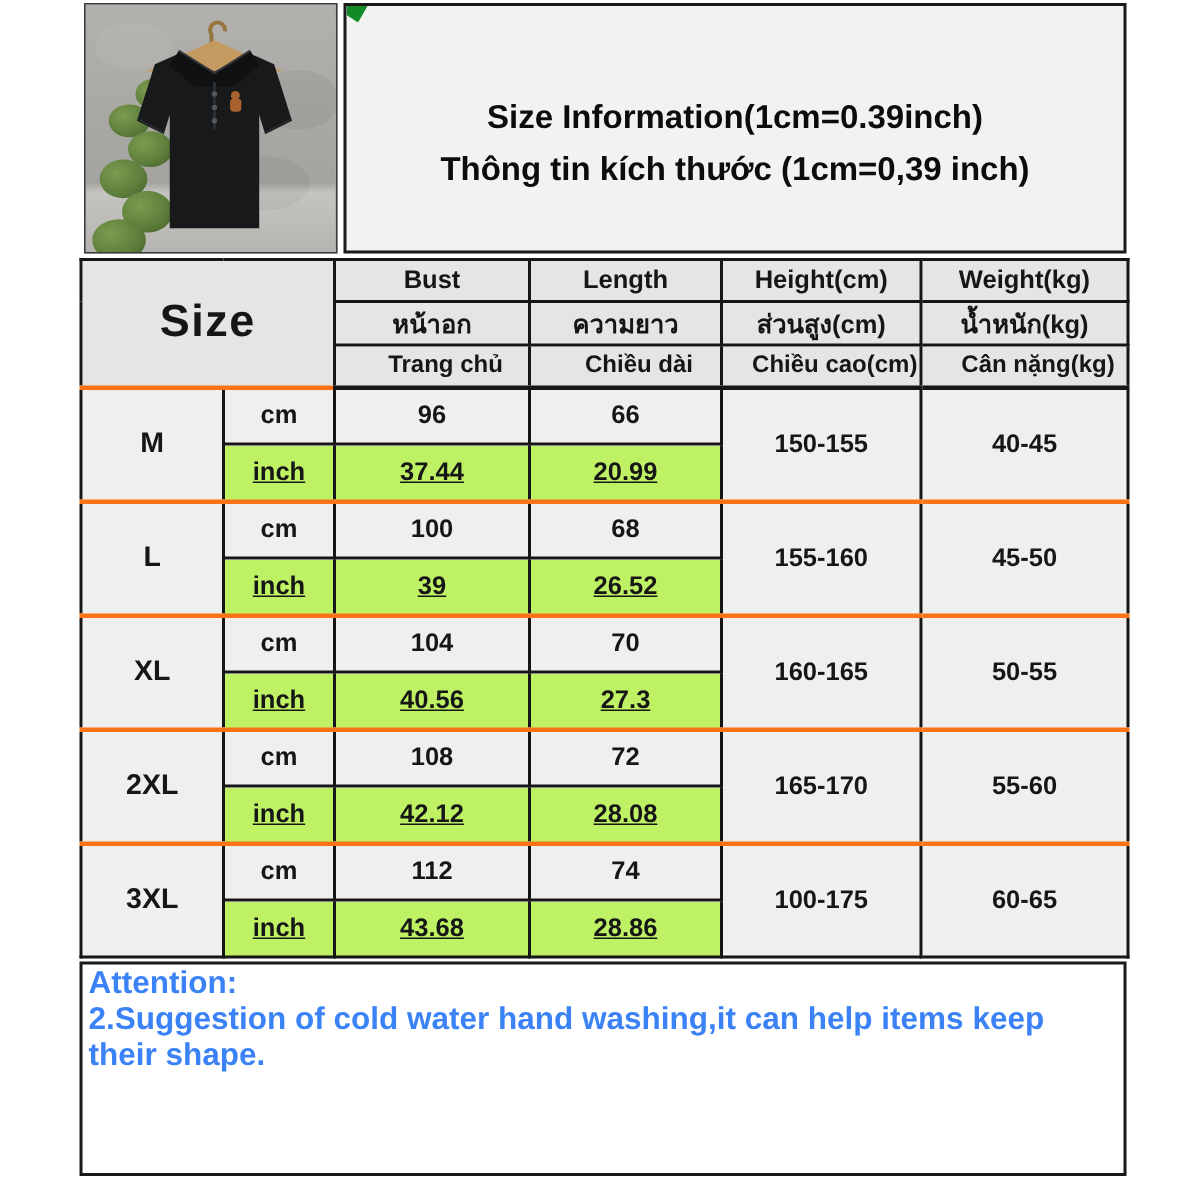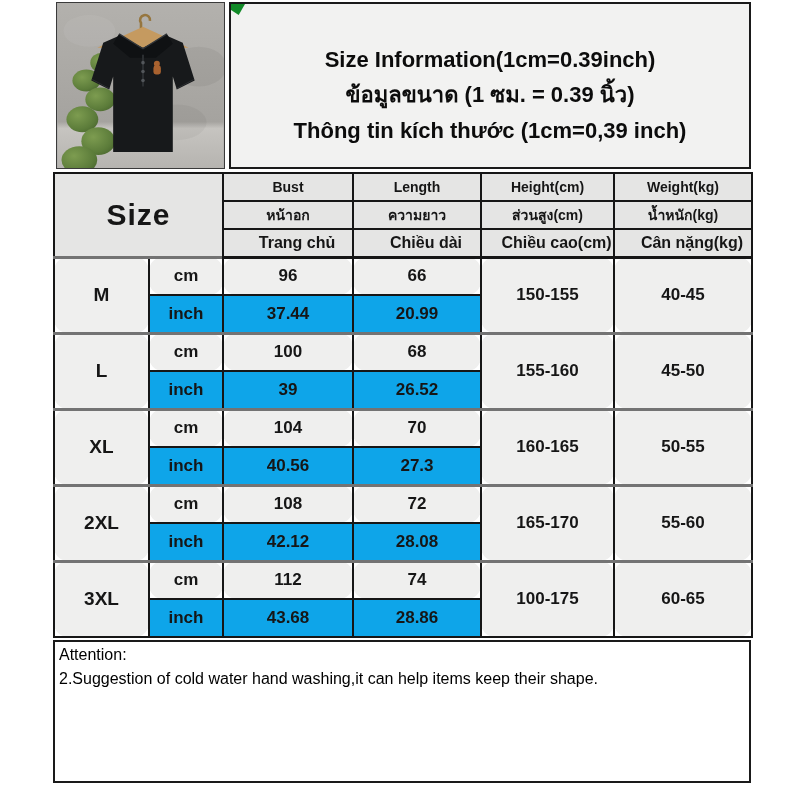--- a/index.html
+++ b/index.html
@@ -19,37 +19,37 @@
   .corner-flag { position:absolute; top:0; left:0; width:14px; height:11px;
                  background:var(--accent_green,#128a28);
                  clip-path:polygon(0 0,100% 0,55% 100%,0 55%); }
   .title-line { font-weight:bold; font-size:22px; line-height:1.1; color:#0c0c0c; }
 
   
   table.size-table { width:698px; border-collapse:collapse; table-layout:fixed;
                      text-align:center; margin-top:1px; }
   .size-table td { border:2px solid #161616; font-weight:bold; color:#161616;
                    overflow:hidden; white-space:nowrap; }
-  .size-table thead td { background:#e5e5e4; height:28px; font-size:14px; }
+  .size-table thead td { background:#e5e5e4; height:28px; font-size:17px; }
   .size-table thead tr.row-vi td { font-size:16px;padding-left:18px; }
   .size-table thead td.size-head { font-size:30px; letter-spacing:1px; }
   .size-table thead tr:last-child td { border-bottom:3px solid #161616; }
   .size-table tbody tr { height:38px; }
   .size-table tbody td { font-size:17px; }
   .size-table td.size-cell { background:#d9d9d8; font-size:19px; }
   .size-table tr.row-cm td { background:#efefee; }
-  .size-table tr.row-inch td { background:#0ea5e9; }
+  .size-table tr.row-inch td { background:#bef264;text-decoration:underline; }
   .size-table td.merged { background:#efefee; }
-  .size-table tbody tr.group-start td { border-top:3px solid #737373;border-radius:14px; }
+  .size-table tbody tr.group-start td { border-top:3px solid #f97316; }
 
   
   .attention-box { margin-top:2px; width:698px; height:143px;
                    border:2px solid #1a1a1a; background:#fff;
                    padding:1px 6px 0 4px; }
-  .attention-box .att-line { font-size:16px; line-height:24px; color:#000000; }
+  .attention-box .att-line { font-size:21px; line-height:24px; color:#3b82f6;font-weight:bold; }
 </style>
 </head>
 <body>
 
 <div class="page">
   <div class="content">
 
     <div class="top-row">
 
       <div class="photo-frame">
@@ -100,21 +100,20 @@
             </g>
             <line x1="35" y1="77" x2="52" y2="86" stroke="#2b2e31" stroke-width="1"></line>
             <line x1="137" y1="77" x2="120" y2="86" stroke="#2b2e31" stroke-width="1"></line>
           </g>
         </svg>
       </div>
 
       <div class="header-box">
         <div class="corner-flag"></div>
         <div class="title-line">Size Information(1cm=0.39inch)</div>
-        <div class="title-line">ข้อมูลขนาด (1 ซม. = 0.39 นิ้ว)</div>
         <div class="title-line">Thông tin kích thước (1cm=0,39 inch)</div>
       </div>
     </div>
 
     <table class="size-table">
       <colgroup>
         <col style="width:95px">
           <col style="width:74px">
           <col style="width:130px">
         <col style="width:128px">

